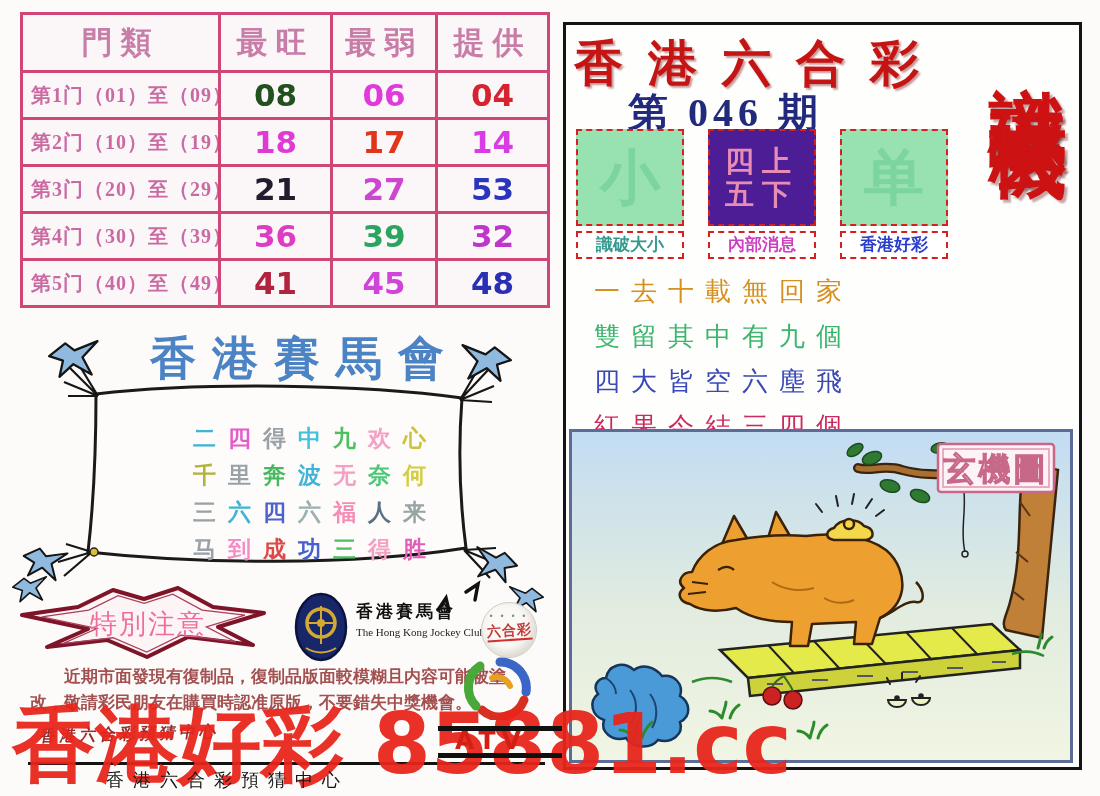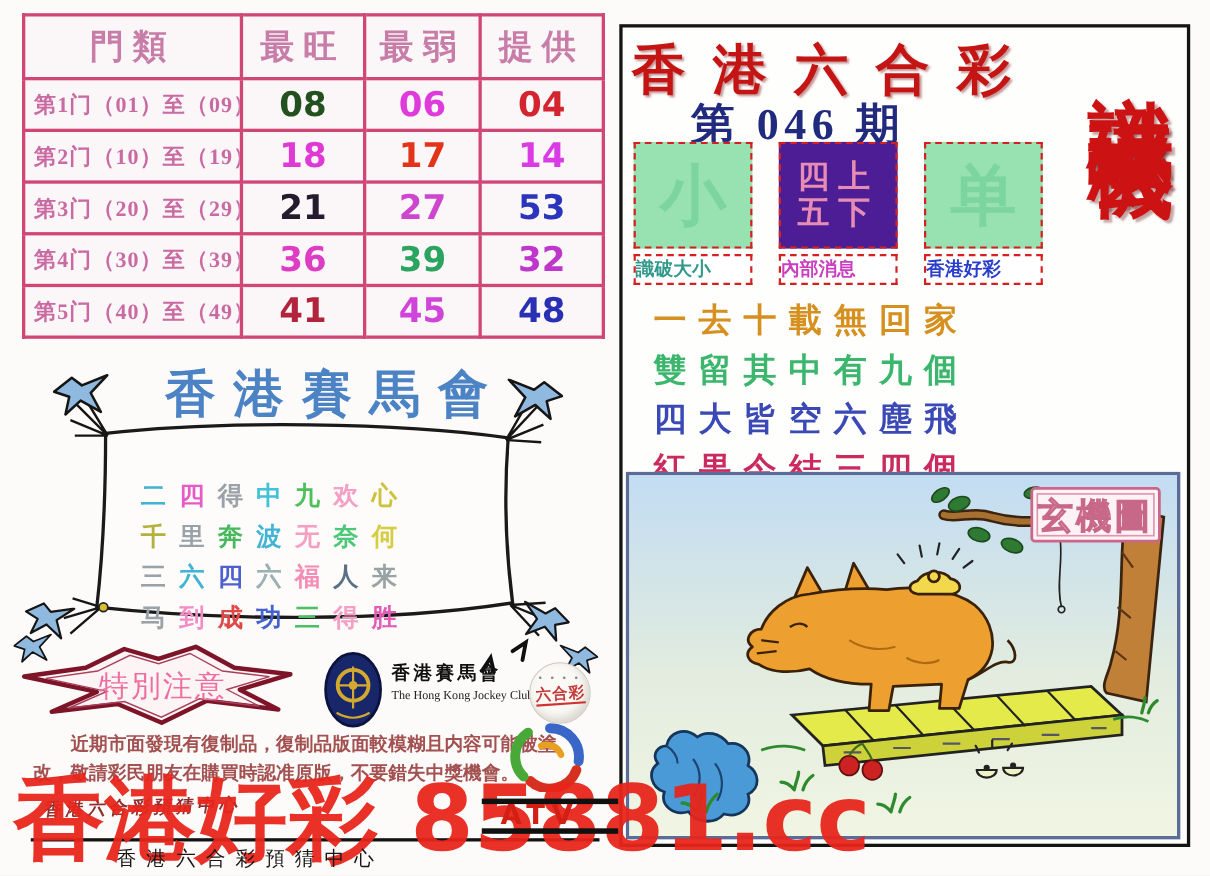--- a/index.html
+++ b/index.html
@@ -15,21 +15,21 @@
     font-family:"Liberation Serif","DejaVu Serif",serif}
   #cat-table td.row-label{height:47px;font-size:20px;font-weight:700;color:#c96aa2;
     padding-left:8px;font-family:"Liberation Serif",serif;letter-spacing:1px;white-space:nowrap}
   #cat-table td.num{font-size:31px;font-weight:700;text-align:center;
     font-family:"DejaVu Sans",sans-serif}
 
   
   #banner-title{position:absolute;left:150px;top:328px;font-size:46px;font-weight:700;
     color:#4b83c4;letter-spacing:16px;font-family:"Liberation Serif",serif;z-index:2;white-space:nowrap}
   #banner-svg{position:absolute;left:12px;top:338px;z-index:0}
-  #banner-poem{position:absolute;left:128px;top:432px;width:310px;text-align:left;z-index:1}
+  #banner-poem{position:absolute;left:128px;top:420px;width:310px;text-align:right;z-index:1}
   .banner-line{font-size:23px;font-weight:700;letter-spacing:12px;line-height:37px;
     font-family:"Liberation Serif",serif;white-space:nowrap}
 
   
   #notice-svg{position:absolute;left:16px;top:584px;z-index:1}
   #notice-text{position:absolute;left:90px;top:606px;font-size:27px;font-weight:400;
     color:#ec6f9f;letter-spacing:2px;z-index:2;font-family:"Liberation Serif",serif;white-space:nowrap}
 
   
   #hkjc-logo{position:absolute;left:294px;top:592px}
@@ -79,24 +79,24 @@
     text-shadow:2px 2px 2px rgba(110,0,0,.40)}
   #rp-issue{position:absolute;left:62px;top:60px;font-size:40px;font-weight:700;color:#222a7e;
     letter-spacing:5px;font-family:"Liberation Serif",serif;white-space:nowrap}
   #rp-boxes{position:absolute;left:10px;top:104px;display:flex;gap:24px}
   .pbox{width:108px}
   .pbox-fill{height:97px;border:2px dashed #d42020;padding:3px;display:flex;flex-direction:column;
     align-items:center;justify-content:center;background-clip:content-box;
     font-family:"Liberation Serif",serif;font-weight:700}
   .pbox-fill.single{font-size:60px;line-height:1}
   .pbox-fill .pline{font-size:29px;line-height:33px;letter-spacing:8px;white-space:nowrap}
-  .pbox-label{margin-top:5px;border:2px dashed #d42020;font-size:17px;
+  .pbox-label{margin-top:5px;border:2px dashed #d42020;text-align:center;font-size:17px;
     font-weight:700;line-height:24px;background:#fff;white-space:nowrap}
   #rp-poem{position:absolute;left:28px;top:244px}
-  .rp-line{font-size:30px;font-weight:700;letter-spacing:11px;line-height:45px;
+  .rp-line{font-size:26px;font-weight:400;letter-spacing:11px;line-height:45px;
     font-family:"Liberation Serif",serif;white-space:nowrap}
   #cartoon{position:absolute;left:3px;top:404px;width:504px;height:334px;
     border:3px solid #5c6c96;background:#dbe8f0}
 
   
   #side-title{position:absolute;left:975px;top:24px;height:400px;z-index:6;
     writing-mode:vertical-rl;text-orientation:upright;font-size:78px;font-weight:700;
     color:#cc1212;letter-spacing:12px;font-family:"Liberation Serif",serif;
     text-shadow:3px 3px 2px rgba(90,0,0,.35)}
 </style>

